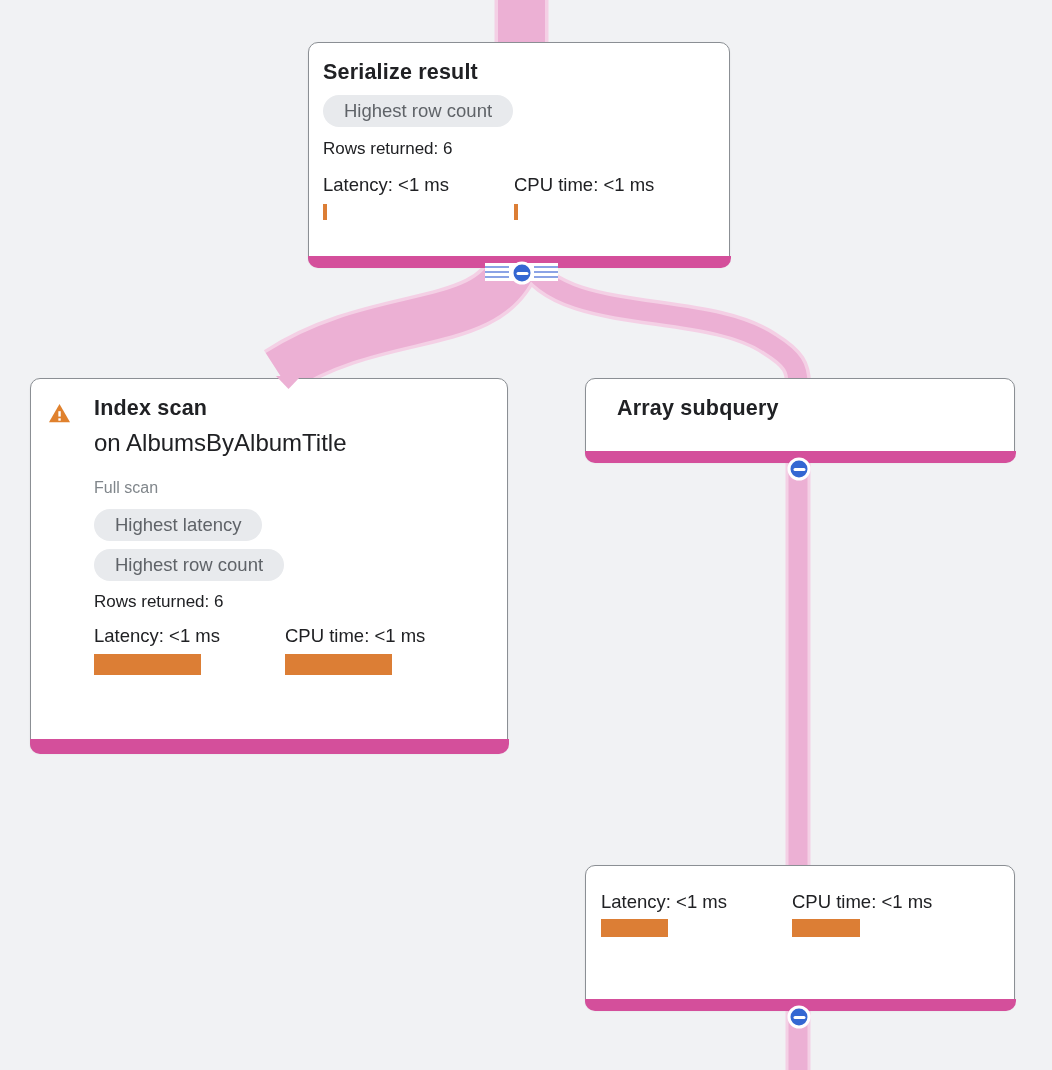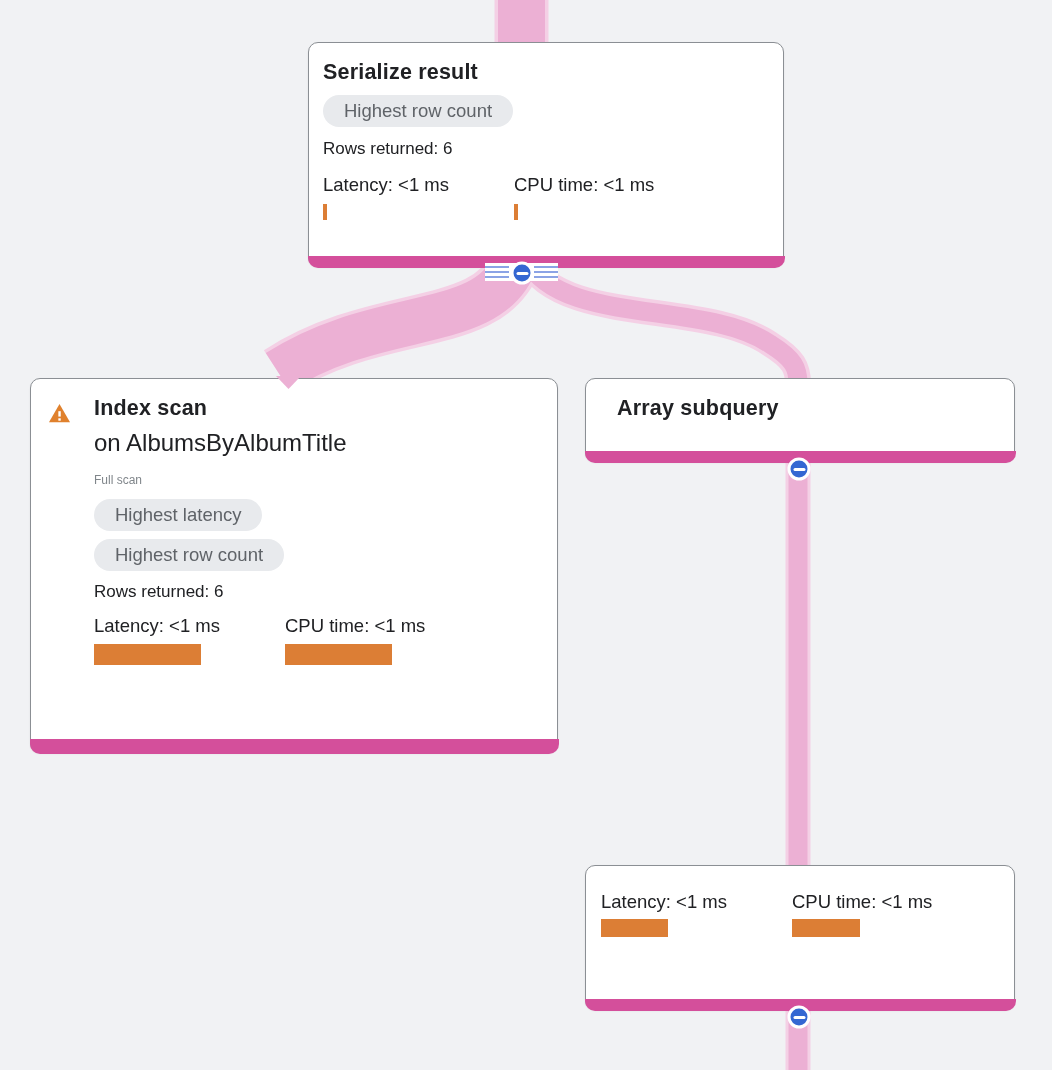--- a/index.html
+++ b/index.html
@@ -48,29 +48,29 @@
   .badge + .badge{margin-top:8px;}
   .rows-line{font-size:17px;}
   .metrics{display:flex;}
   .metric-left{width:191px;flex:none;}
   .metric-label{font-size:18.5px;white-space:nowrap;}
   .metric-bar{background:var(--bar-orange);margin-top:7px;}
   .bar-h21{height:21px;}
   .bar-h18{height:18px;margin-top:6px;}
   .bar-tick{height:16px;margin-top:8px;}
 
-  #card-serialize{left:308px;top:42px;width:476px;height:225px;}
+  #card-serialize{left:308px;top:42px;width:422px;height:225px;}
   #card-serialize .pad{padding:17px 14px 0 14px;}
   #card-serialize .badge{margin-top:10px;}
   #card-serialize .rows-line{margin-top:12px;}
   #card-serialize .metrics{margin-top:15px;}
 
-  #card-index{left:30px;top:378px;width:528px;height:375px;}
+  #card-index{left:30px;top:378px;width:478px;height:375px;}
   #card-index .pad{padding:17px 14px 0 63px;}
-  #card-index .fullscan{margin-top:16px;font-size:12px;}
+  #card-index .fullscan{margin-top:22px;font-size:16px;}
   #card-index .badges{margin-top:12px;}
   #card-index .rows-line{margin-top:11px;}
   #card-index .metrics{margin-top:13px;}
   .warning-icon{position:absolute;left:17px;top:23px;width:23px;height:23px;}
 
   #card-array{left:585px;top:378px;width:430px;height:84px;}
   #card-array .pad{padding:17px 15px 0 31px;}
 
   #card-union{left:585px;top:865px;width:430px;height:145px;}
   #card-union .pad{padding:16px 15px 0 15px;}

